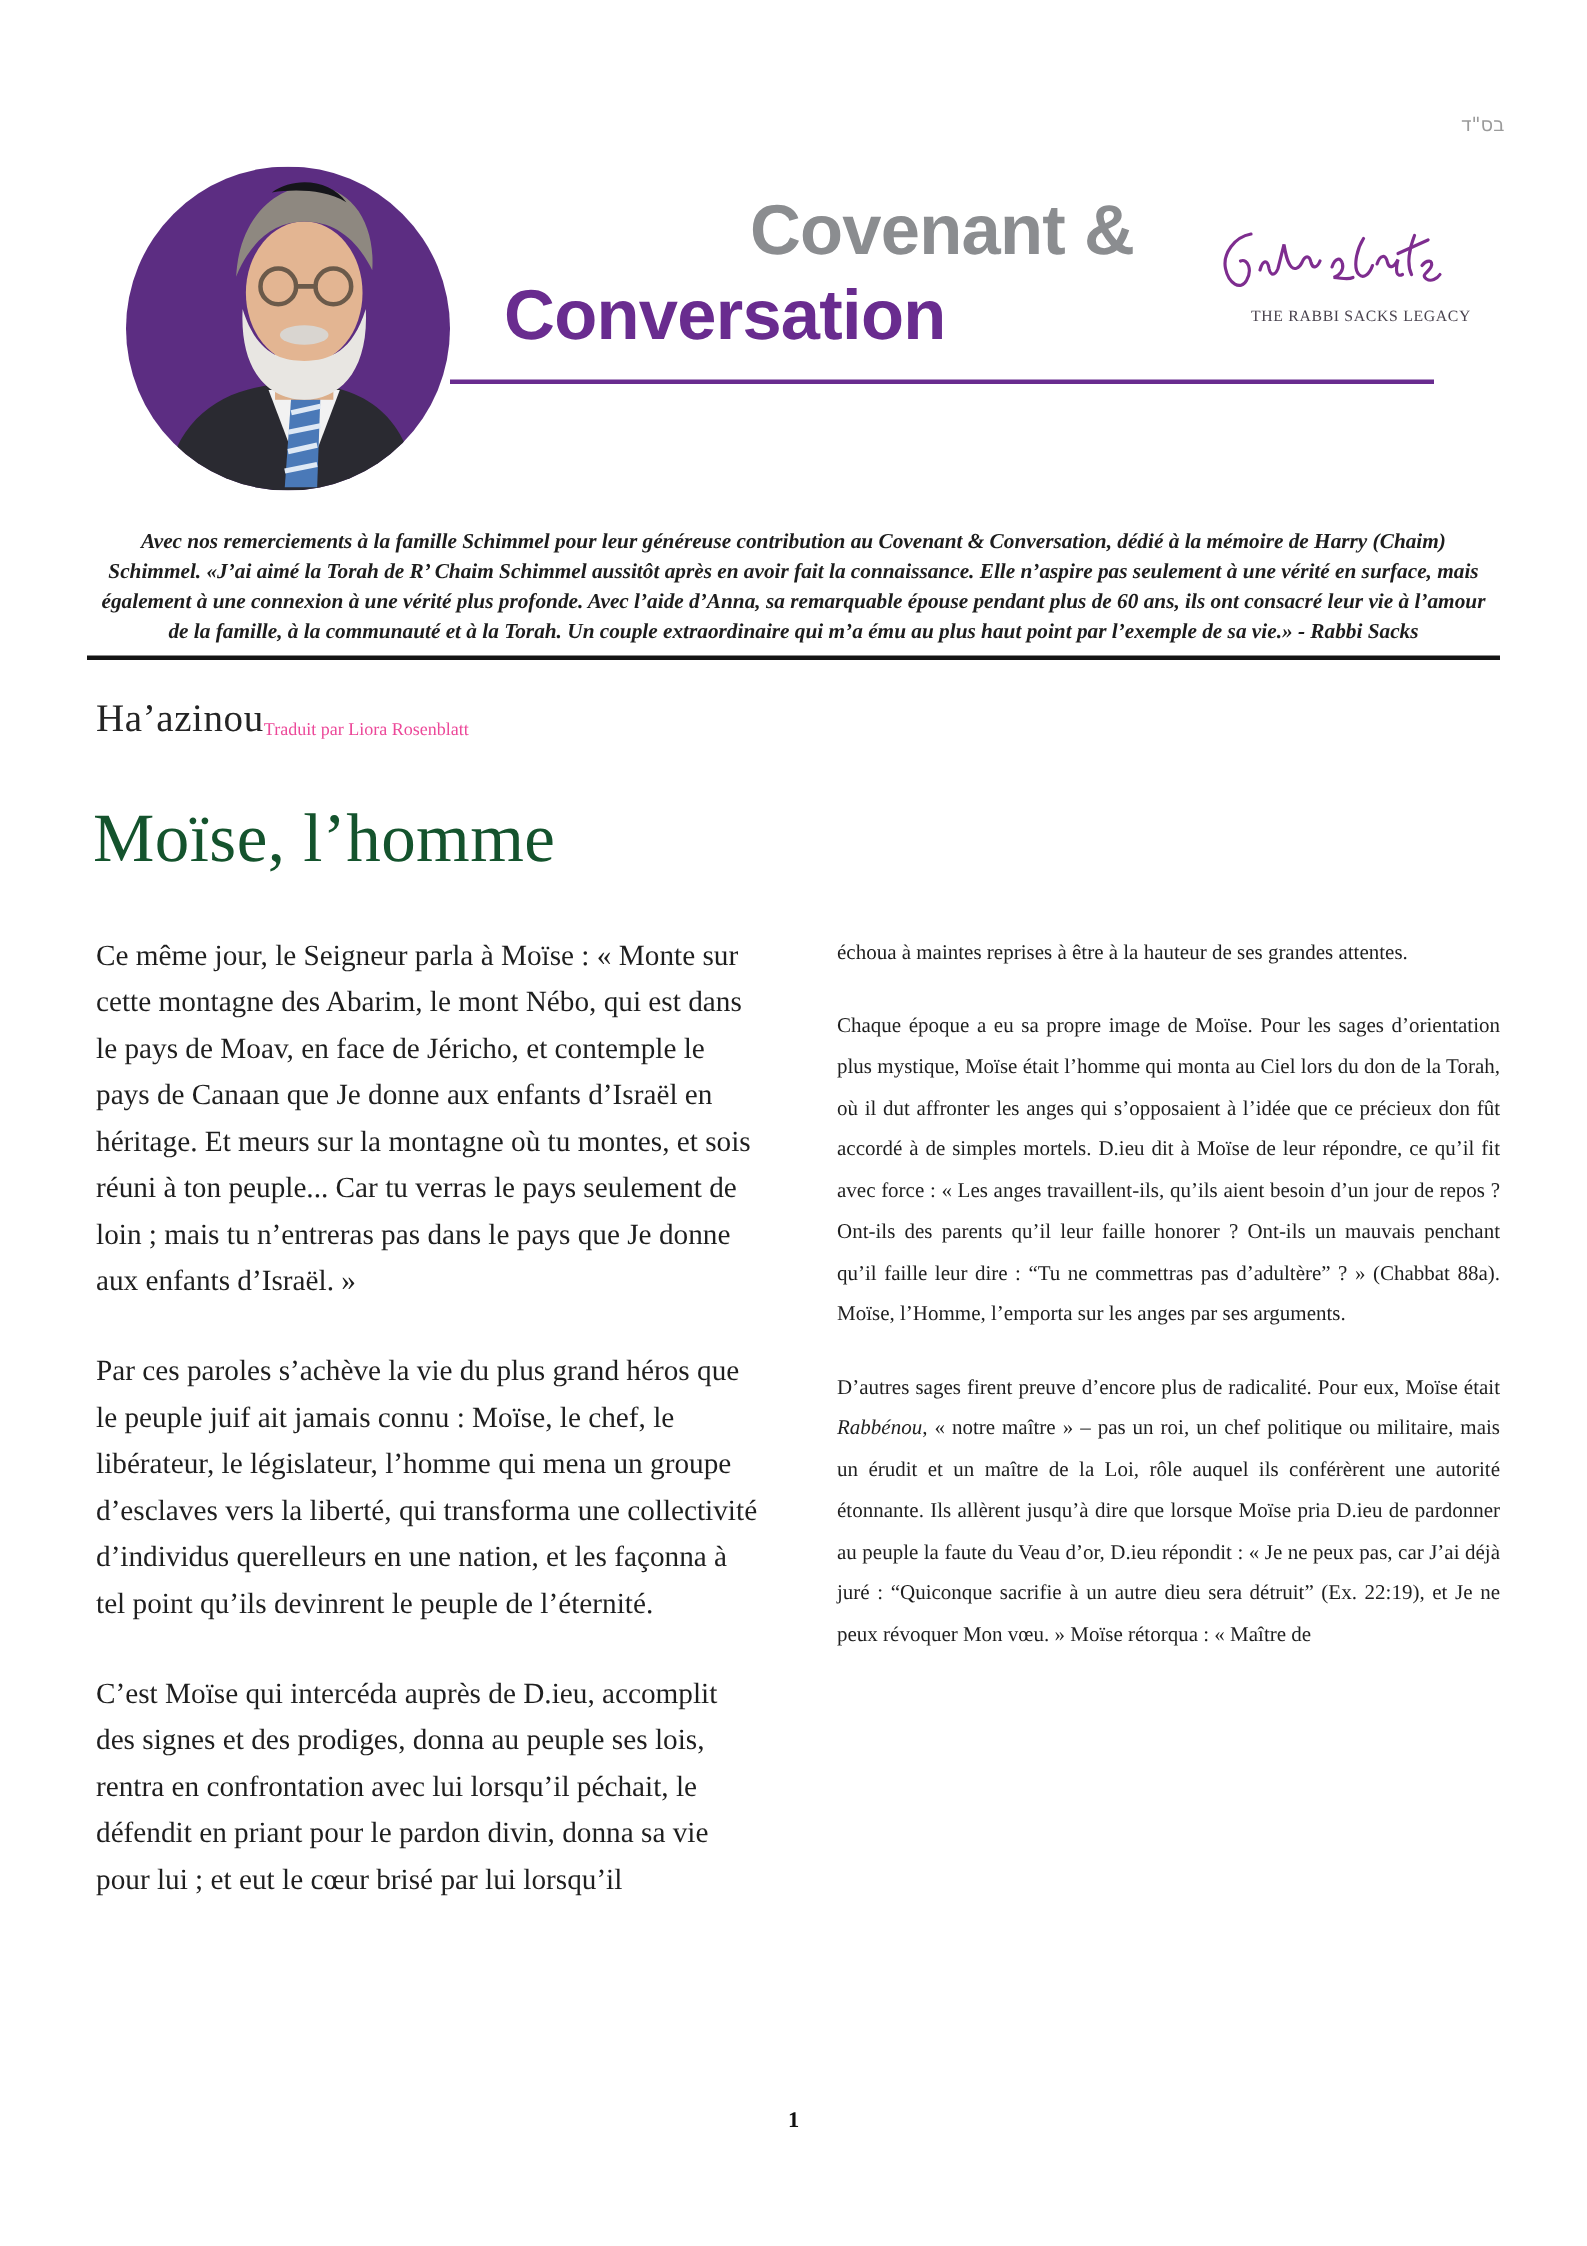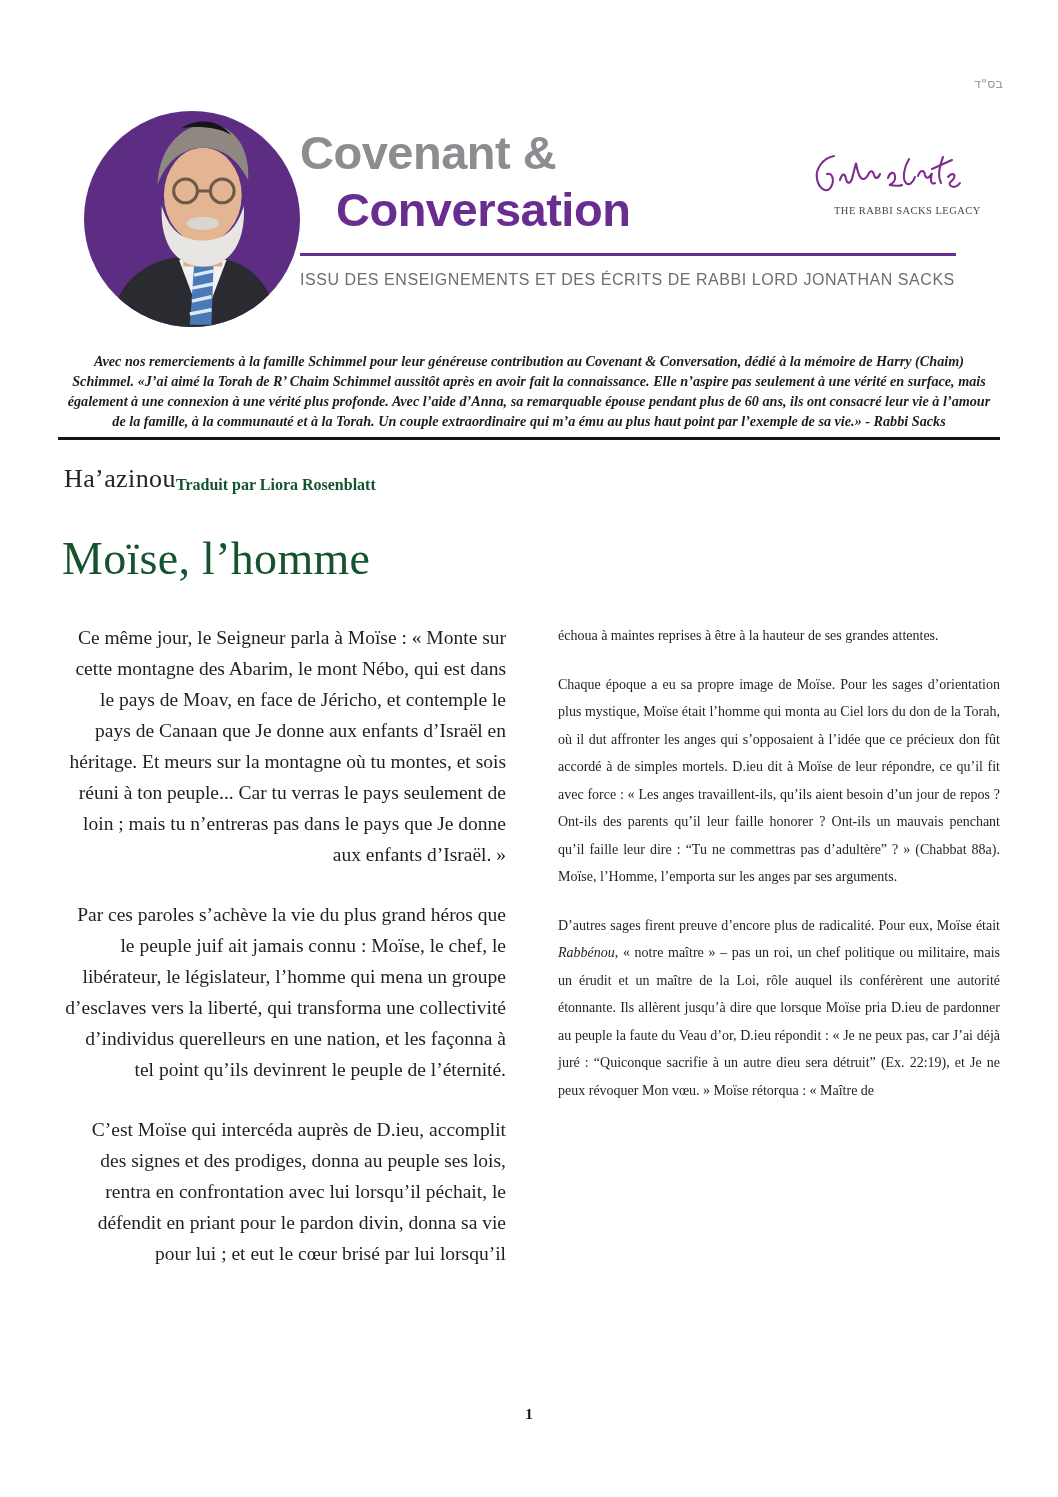--- a/index.html
+++ b/index.html
@@ -36,21 +36,21 @@
     height: 216px;
   }
   .brand { position: absolute; left: 300px; top: 124px; }
   .brand-line {
     font-family: "Liberation Sans", sans-serif;
     font-weight: bold;
     font-size: 47px;
     line-height: 57px;
     letter-spacing: -0.5px;
   }
-  .brand-line.l1 { color: var(--gray-title); }
+  .brand-line.l1 { color: var(--gray-title); text-align: center; }
   .brand-line.l2 { color: var(--purple); padding-left: 36px; }
   .brand-rule {
     margin-top: 15px;
     width: 656px;
     height: 3px;
     background: var(--purple);
   }
   .tagline {
     margin-top: 15px;
     font-family: "Liberation Sans", sans-serif;
@@ -94,42 +94,42 @@
   .meta-row {
     position: absolute;
     top: 464px;
     left: 64px;
     right: 58px;
     display: flex;
     justify-content: flex-start;
     align-items: flex-end;
   }
   .parasha { font-size: 26px; letter-spacing: 0.4px; color: #242424; }
-  .translator { font-size: 16px; color: #14532d; font-weight: bold; }
+  .translator { font-size: 12px; color: #ec4899; }
   .article-title {
     position: absolute;
     top: 532px;
     left: 62px;
     margin: 0;
     font-weight: normal;
     font-size: 46px;
     letter-spacing: 0.3px;
     color: #14532d;
   }
   
   .columns {
     position: absolute;
     top: 622px;
     left: 64px;
     display: flex;
     gap: 52px;
   }
   .col { width: 442px; }
   .col p { margin: 0; }
-  .col-left { font-size: 19.5px; line-height: 31px; text-align: right; }
+  .col-left { font-size: 19.5px; line-height: 31px; text-align: left; }
   .col-left p + p { margin-top: 29px; }
   .col-right { font-size: 14px; line-height: 27.5px; text-align: justify; }
   .col-right p + p { margin-top: 21px; }
   .col-right em { }
   
   .page-number {
     position: absolute;
     top: 1406px;
     left: 0;
     width: 100%;
@@ -170,21 +170,20 @@
           <path d="M36 44 C35 63 44 72 55 72 C66 72 75 63 74 44 C70 57 63 60 55 60 C47 60 40 57 36 44 Z" fill="#e8e6e2"></path>
           <ellipse cx="55" cy="52" rx="7.5" ry="3" fill="#d9d5d0"></ellipse>
         </g>
       </svg>
     </div>
 
     <div class="brand">
       <div class="brand-line l1">Covenant &amp;</div>
       <div class="brand-line l2">Conversation</div>
       <div class="brand-rule"></div>
-      <div class="tagline">ISSU DES ENSEIGNEMENTS ET DES ÉCRITS DE RABBI LORD JONATHAN SACKS</div>
     </div>
 
     <div class="legacy">
       <svg width="158" height="50" viewBox="0 0 158 50" aria-label="Jonathan Sacks">
         <g fill="none" stroke="#7e2d8f" stroke-width="2.1" stroke-linecap="round">
           <path d="M24 6 C13 8 5 19 7 29 C9 39 17 44 21 37 C25 30 22 22 17 24"></path>
           <path d="M30 30 c2 -7 5 -7 6 -1 c1 5 4 5 6 0 c1 -4 3 -12 4 -16 c1 6 2 12 5 15 c2 2 5 1 7 -3 c2 -5 5 -5 6 0 c1 4 4 4 6 -1"></path>
           <path d="M78 28 c2 -6 6 -7 7 -2 c1 4 -2 8 -6 9 c5 0 9 2 13 0"></path>
           <path d="M99 9 c-5 8 -7 20 -3 24 c3 3 7 0 9 -6"></path>
           <path d="M108 26 c2 -6 6 -7 7 -1 c1 4 4 4 7 -2 c-2 8 -1 12 3 10"></path>

